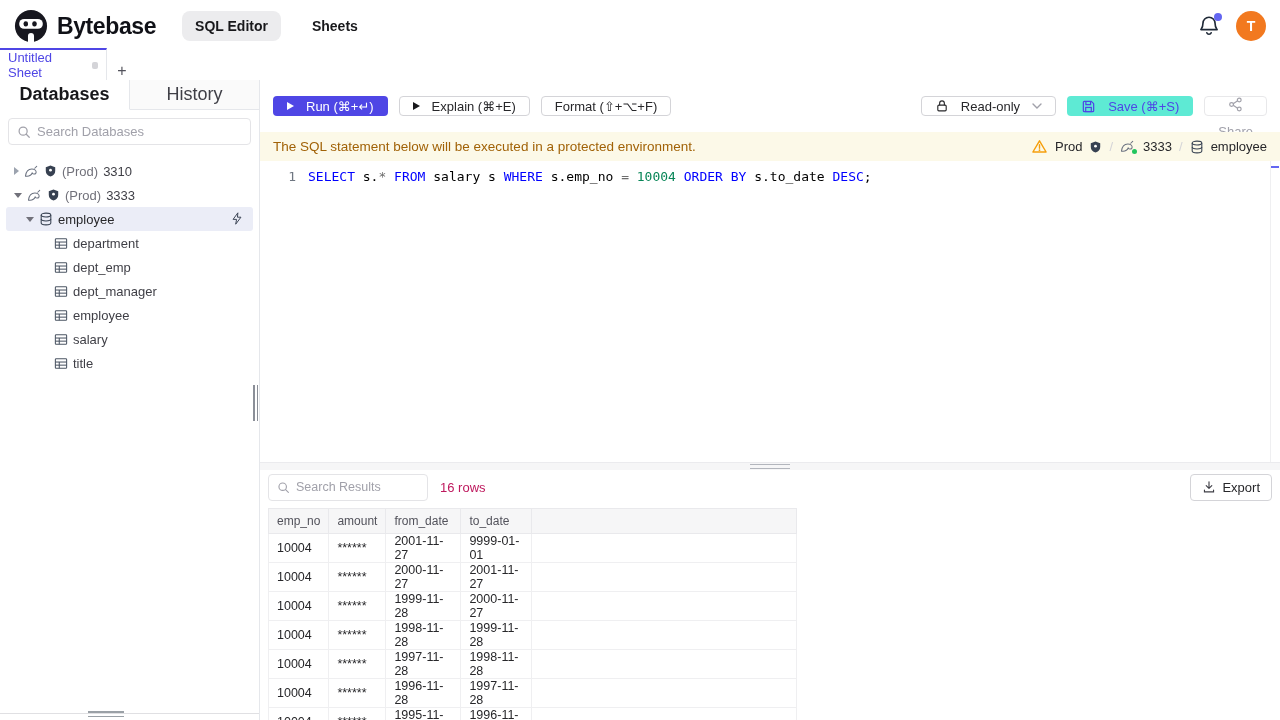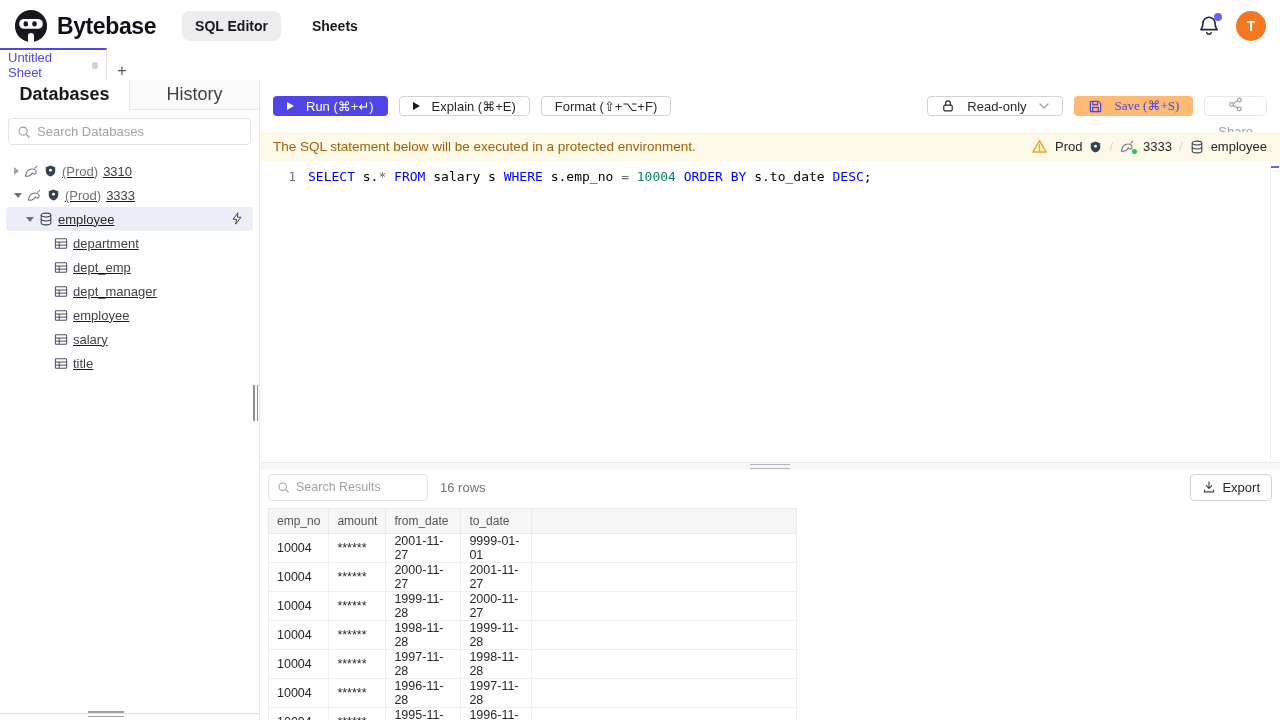--- a/index.html
+++ b/index.html
@@ -26,41 +26,41 @@
   .new-tab { width:30px; display:flex; align-items:center; justify-content:center; color:#52525b; font-size:16px; cursor:pointer; }
   
   .sidebar { position:absolute; top:80px; left:0; bottom:0; width:260px; background:#fff; border-right:1px solid #e5e7eb; }
   .sb-tabs { height:30px; display:flex; }
   .sb-tab { flex:1; display:flex; align-items:center; justify-content:center; font-size:18px; border-bottom:1px solid #e5e7eb; cursor:pointer; }
   .sb-tab.active { font-weight:600; color:#18181b; background:#fff; border-bottom-color:#fff; border-right:1px solid #e5e7eb; }
   .sb-tab.inactive { color:#3f3f46; background:#fafafa; }
   .sb-search { margin:8px; height:27px; border:1px solid #e4e4e7; border-radius:4px; display:flex; align-items:center; padding:0 8px; gap:6px; background:#fff; }
   .sb-search input { border:none; outline:none; flex:1; font-size:13px; color:#3f3f46; font-family:"Liberation Sans",sans-serif; background:transparent; }
   .sb-search input::placeholder { color:#a1a1aa; }
-  .tree { padding-top:6px;text-decoration:underline; }
+  .tree { padding-top:6px; }
   .tree-row { position:relative; height:24px; margin:0 6px; display:flex; align-items:center; gap:5px; font-size:13px; color:#3f3f46; border-radius:3px; cursor:pointer; }
   .tree-row.inst { padding-left:8px; }
   .tree-row.db { padding-left:20px; color:#27272a; }
   .tree-row.db.selected { background:#ebedf7; }
   .tree-row.tbl { padding-left:48px; }
   .env-label { color:#71717a; }
   .inst-name { color:#3f3f46; }
   .tri-r { width:0; height:0; border-left:5px solid #9ca3af; border-top:4px solid transparent; border-bottom:4px solid transparent; }
   .tri-d { width:0; height:0; border-top:5px solid #71717a; border-left:4px solid transparent; border-right:4px solid transparent; }
   .flash { position:absolute; right:9px; top:4px; }
   .sb-bottomline { position:absolute; bottom:6px; left:0; right:0; border-top:1px solid #e0e0e3; }
   .sb-grip { position:absolute; bottom:3px; left:88px; width:36px; height:6px; border-top:2px solid #9aa0a6; border-bottom:1px solid #9aa0a6; }
   .sb-vgrip { position:absolute; top:385px; left:253px; width:5px; height:36px; border-left:2px solid #8b8f98; border-right:1px solid #8b8f98; z-index:5; }
   
   .main { position:absolute; top:80px; left:260px; right:0; bottom:0; background:#fff; }
   .toolbar { height:52px; display:flex; align-items:center; padding:0 13px; gap:11px; }
   .btn { height:20px; display:inline-flex; align-items:center; gap:12px; padding:0 13px; border-radius:4px; font-size:13px; font-weight:500; border:1px solid transparent; cursor:pointer; background:#fff; color:#27272a; font-family:"Liberation Sans",sans-serif; }
   .btn-primary { background:#4f46e5; color:#fff; }
   .btn-outline { border-color:#d4d4d8; }
-  .btn-soft { background:#fdba74; color:#4f46e5;font-family:Liberation Serif, serif; }
+  .btn-soft { background:#5eead4; color:#4f46e5; }
   .btn-ghost { border-color:#e8e8ea; color:#a1a1aa;flex-direction:column; }
   .toolbar-right { margin-left:auto; display:flex; align-items:center; gap:11px; }
   .play-w { width:0; height:0; border-left:7px solid #fff; border-top:4.5px solid transparent; border-bottom:4.5px solid transparent; }
   .play-d { width:0; height:0; border-left:7px solid #18181b; border-top:4.5px solid transparent; border-bottom:4.5px solid transparent; }
   
   .banner { position:absolute; top:52px; left:0; right:0; height:29px; background:#fcf9e8; display:flex; align-items:center; padding:0 13px; }
   .banner-msg { font-size:13.5px; color:#a16207; }
   .crumb { margin-left:auto; display:flex; align-items:center; gap:7px; font-size:13px; color:#27272a; font-weight:500; }
   .crumb .sep { color:#d4d4d8; font-weight:400; }
   .mysql-wrap { position:relative; width:16px; height:14px; }
@@ -78,21 +78,21 @@
   .ruler-mark { position:absolute; top:5px; right:1px; width:8px; height:2px; background:#6366f1; }
   
   .hdivider { position:absolute; top:382px; left:0; right:0; height:8px; background:#f6f6f7; border-top:1px solid #ebebee; }
   .hgrip { position:absolute; top:1px; left:50%; margin-left:-20px; width:40px; height:5px; border-top:1.5px solid #b3b6bd; border-bottom:1.5px solid #b3b6bd; }
   
   .results { position:absolute; top:390px; left:0; right:0; bottom:0; background:#fff; }
   .results-topbar { height:34px; display:flex; align-items:center; padding:0 8px; }
   .res-search { width:160px; height:27px; border:1px solid #e4e4e7; border-radius:4px; display:flex; align-items:center; padding:0 8px; gap:6px; }
   .res-search input { border:none; outline:none; width:100%; font-size:12.5px; color:#3f3f46; font-family:"Liberation Sans",sans-serif; background:transparent; }
   .res-search input::placeholder { color:#a1a1aa; }
-  .row-count { margin-left:12px; font-size:13px; color:#737373; }
+  .row-count { margin-left:12px; font-size:13px; color:#be185d; }
   .export-btn { margin-left:auto; margin-right:0px; height:27px; display:inline-flex; align-items:center; gap:6px; padding:0 11px; border:1px solid #d4d4d8; border-radius:4px; background:#fff; font-size:13px; color:#27272a; cursor:pointer; }
   .res-table { margin:4px 0 0 8px; border-collapse:collapse; table-layout:fixed; font-size:12.5px; }
   .res-table th { background:#f6f6f7; font-weight:500; color:#52525b; text-align:left; height:25px; padding:0 8px; border:1px solid #e9e9ec; font-size:12px; }
   .res-table td { height:23.5px; padding:0 8px; border:1px solid #efeff1; border-top:none; color:#27272a; }
   .c0{width:52px;} .c1{width:57px;} .c2{width:75px;} .c3{width:71px;} .c4{width:265px;}
   
   .ic { flex:0 0 auto; display:block; }
 </style>
 </head>
 <body>

